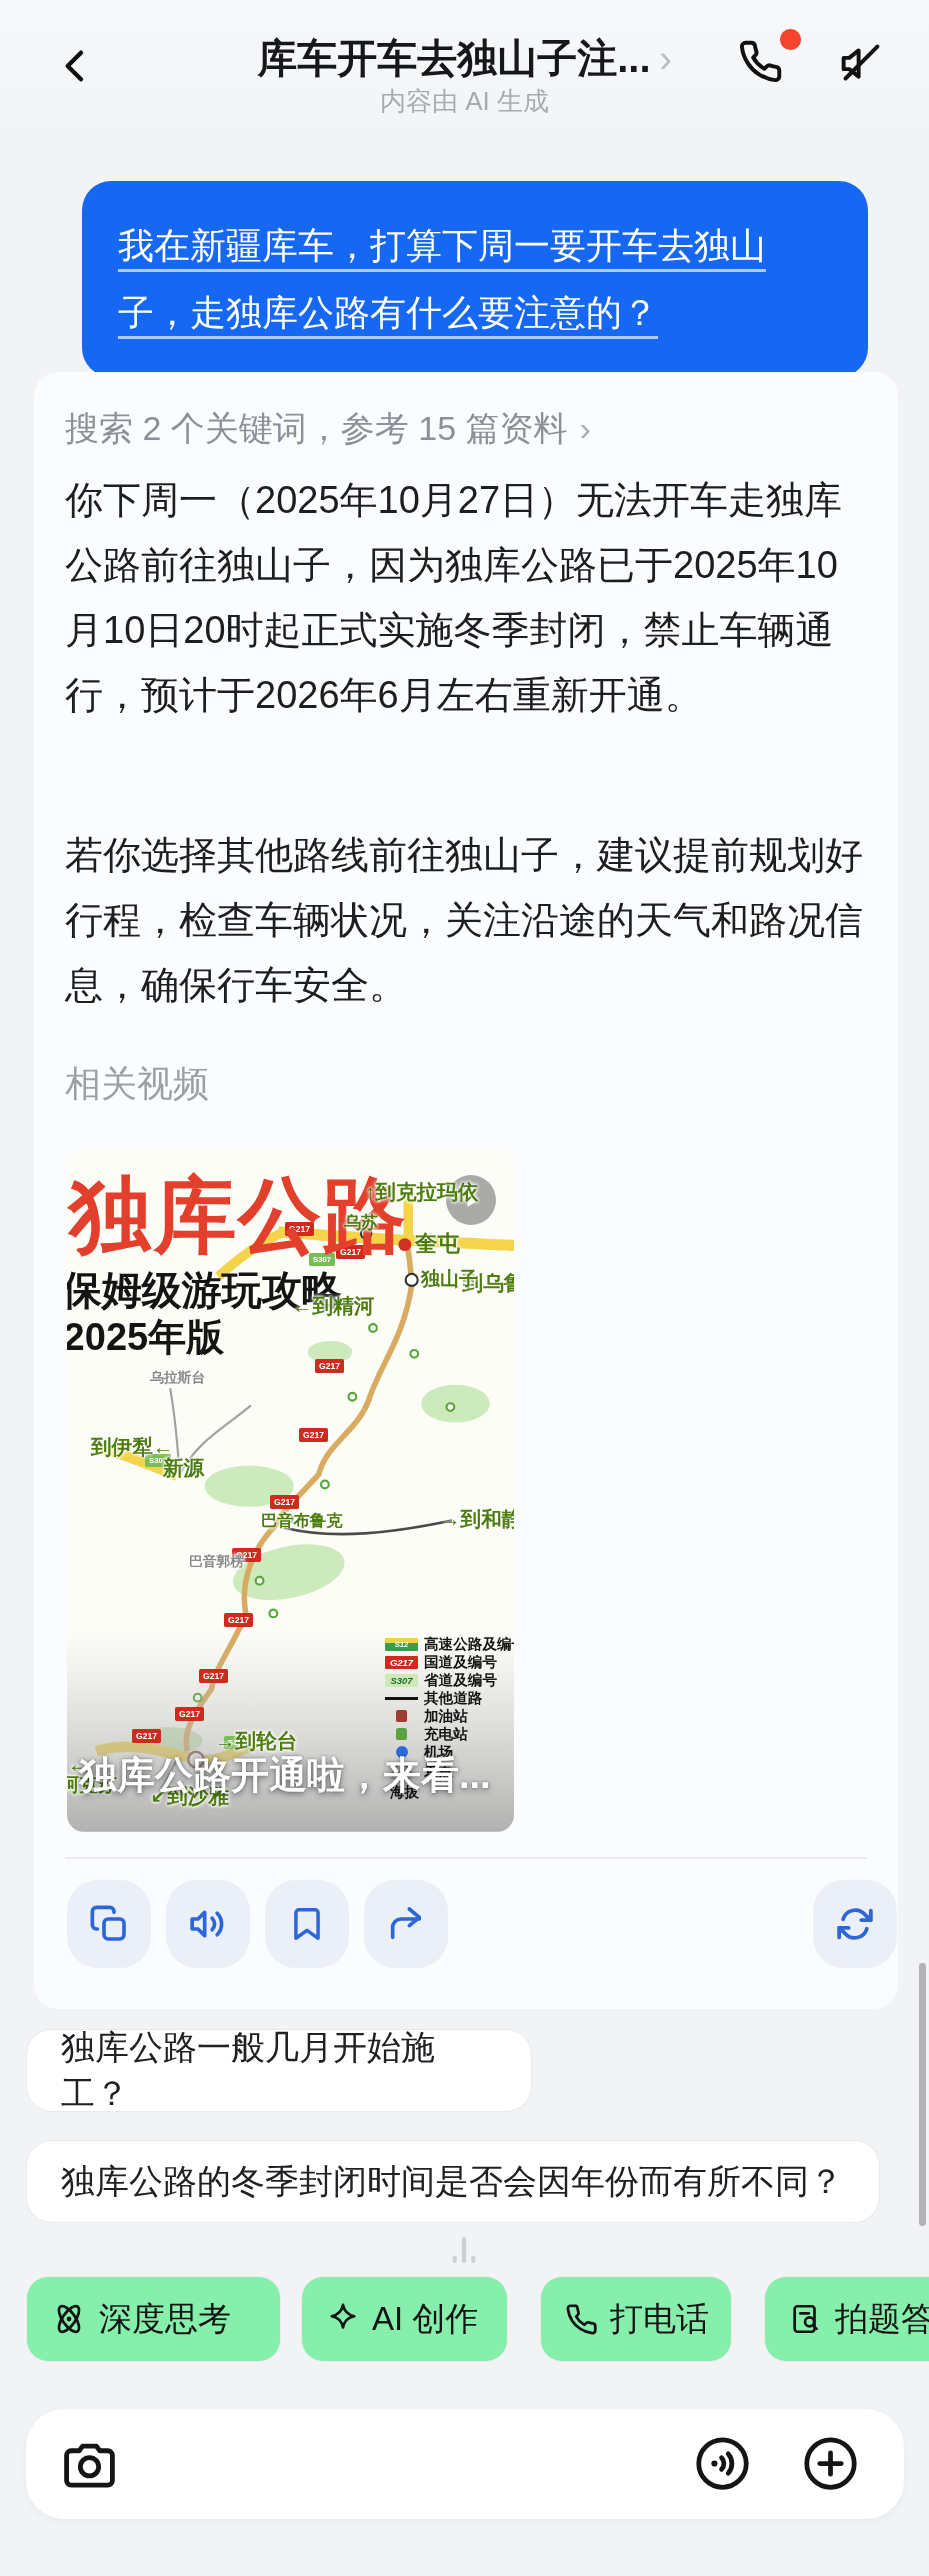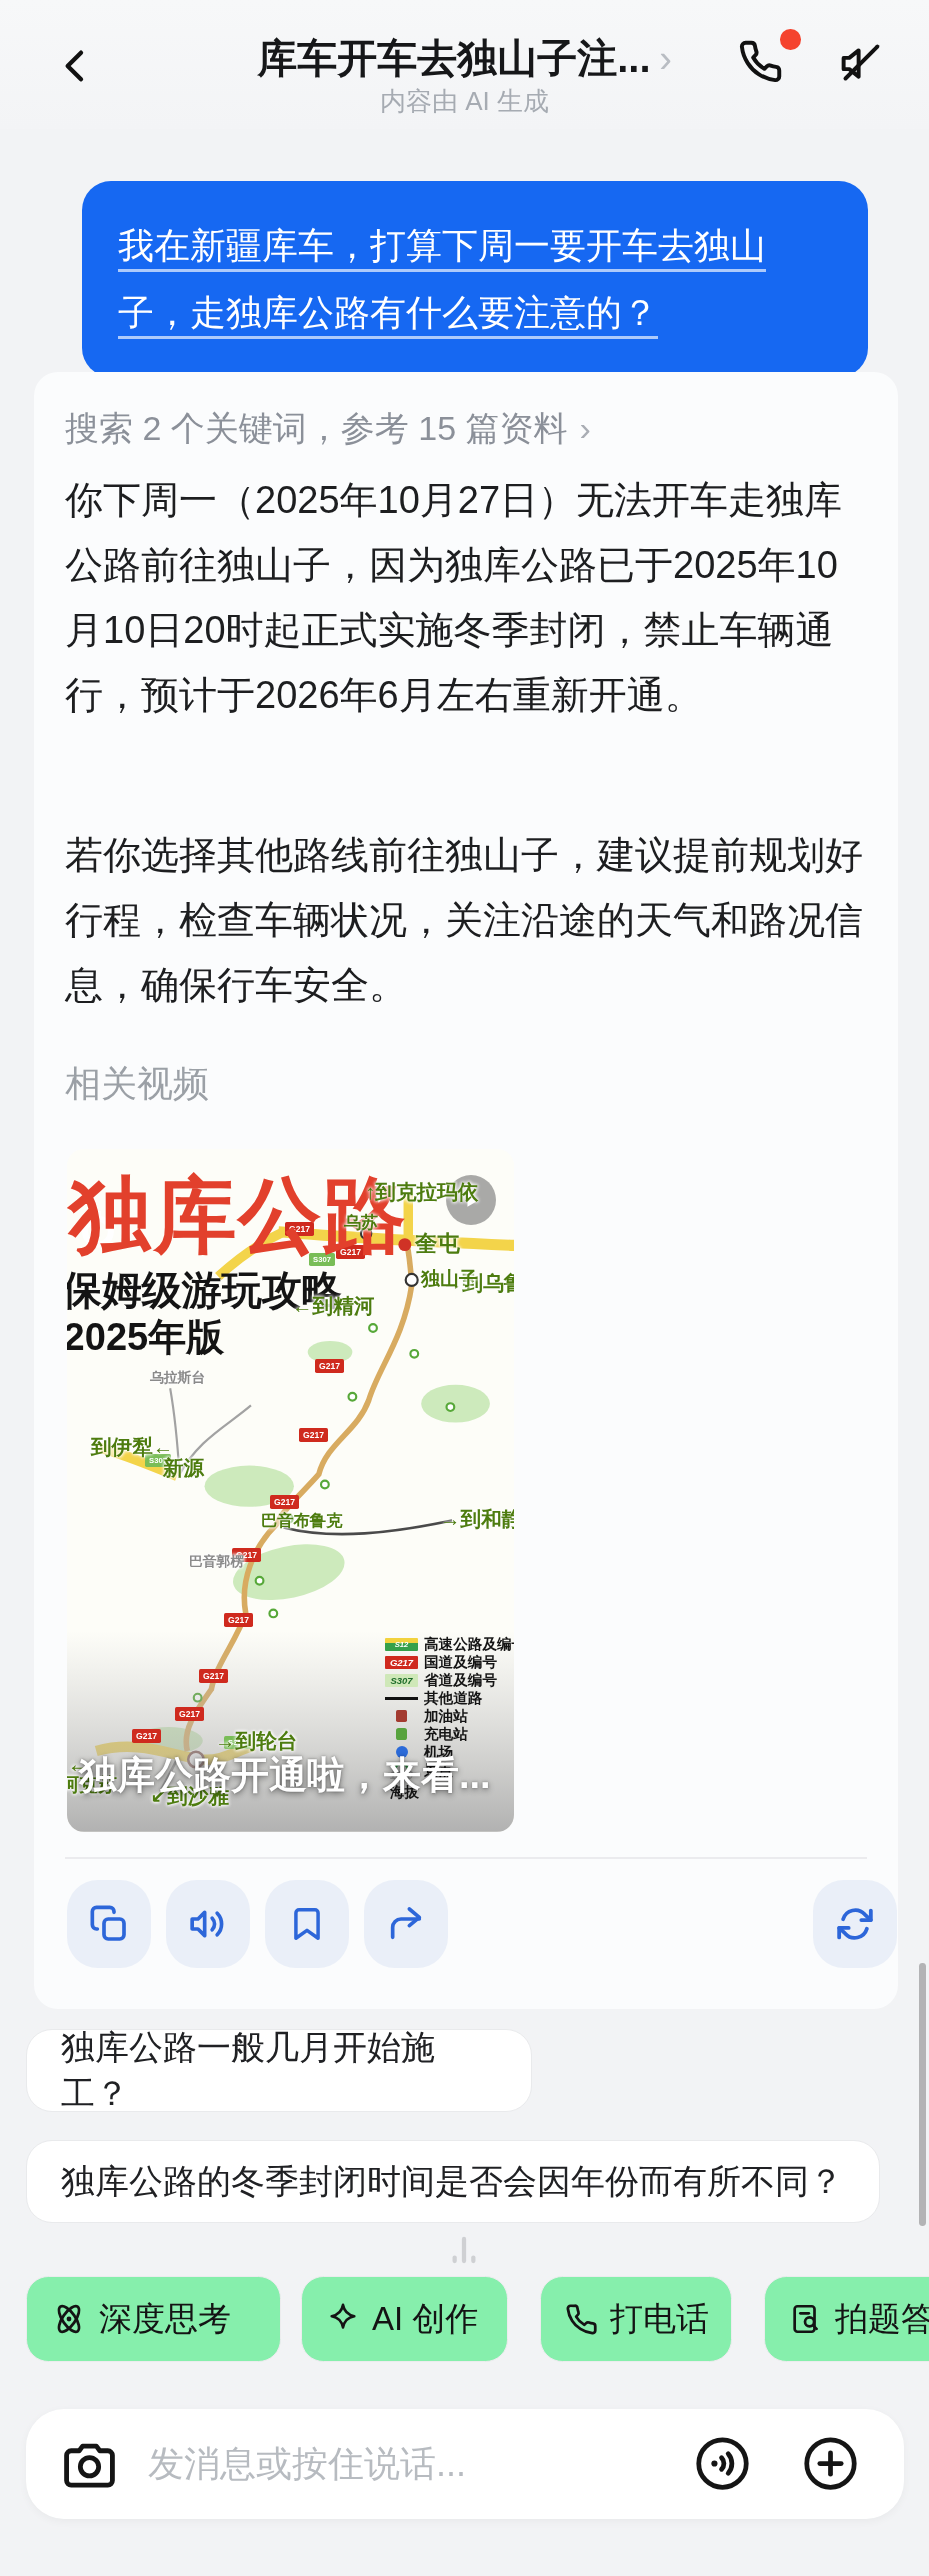--- a/index.html
+++ b/index.html
@@ -350,21 +350,20 @@
   <span>拍题答疑</span>
 </div>
 
 <div class="abs composer">
   <div class="abs cam">
     <svg width="55" height="55" viewBox="0 0 24 24" fill="none" stroke="#151515" stroke-width="2.1" stroke-linecap="round" stroke-linejoin="round">
         <path d="M22 19a2 2 0 0 1-2 2H4a2 2 0 0 1-2-2V8a2 2 0 0 1 2-2h3.5L9 4h6l1.5 2H20a2 2 0 0 1 2 2z"></path>
         <circle cx="12" cy="13" r="4"></circle>
       </svg>
   </div>
-  <input type="text" placeholder="发消息或按住说话..." style="">
   <div class="abs voice-btn">
     <svg width="57" height="57" viewBox="0 0 24 24" fill="none" stroke="#151515" stroke-width="2" stroke-linecap="round">
         <circle cx="12" cy="12" r="10"></circle>
         <circle cx="8.6" cy="12" r="1.3" fill="#151515" stroke="none"></circle>
         <path d="M11.6 9.6a3.4 3.4 0 0 1 0 4.8"></path>
         <path d="M14.4 7.9a6.2 6.2 0 0 1 0 8.2"></path>
       </svg>
   </div>
   <div class="abs plus-btn">
     <svg width="57" height="57" viewBox="0 0 24 24" fill="none" stroke="#151515" stroke-width="2" stroke-linecap="round">

